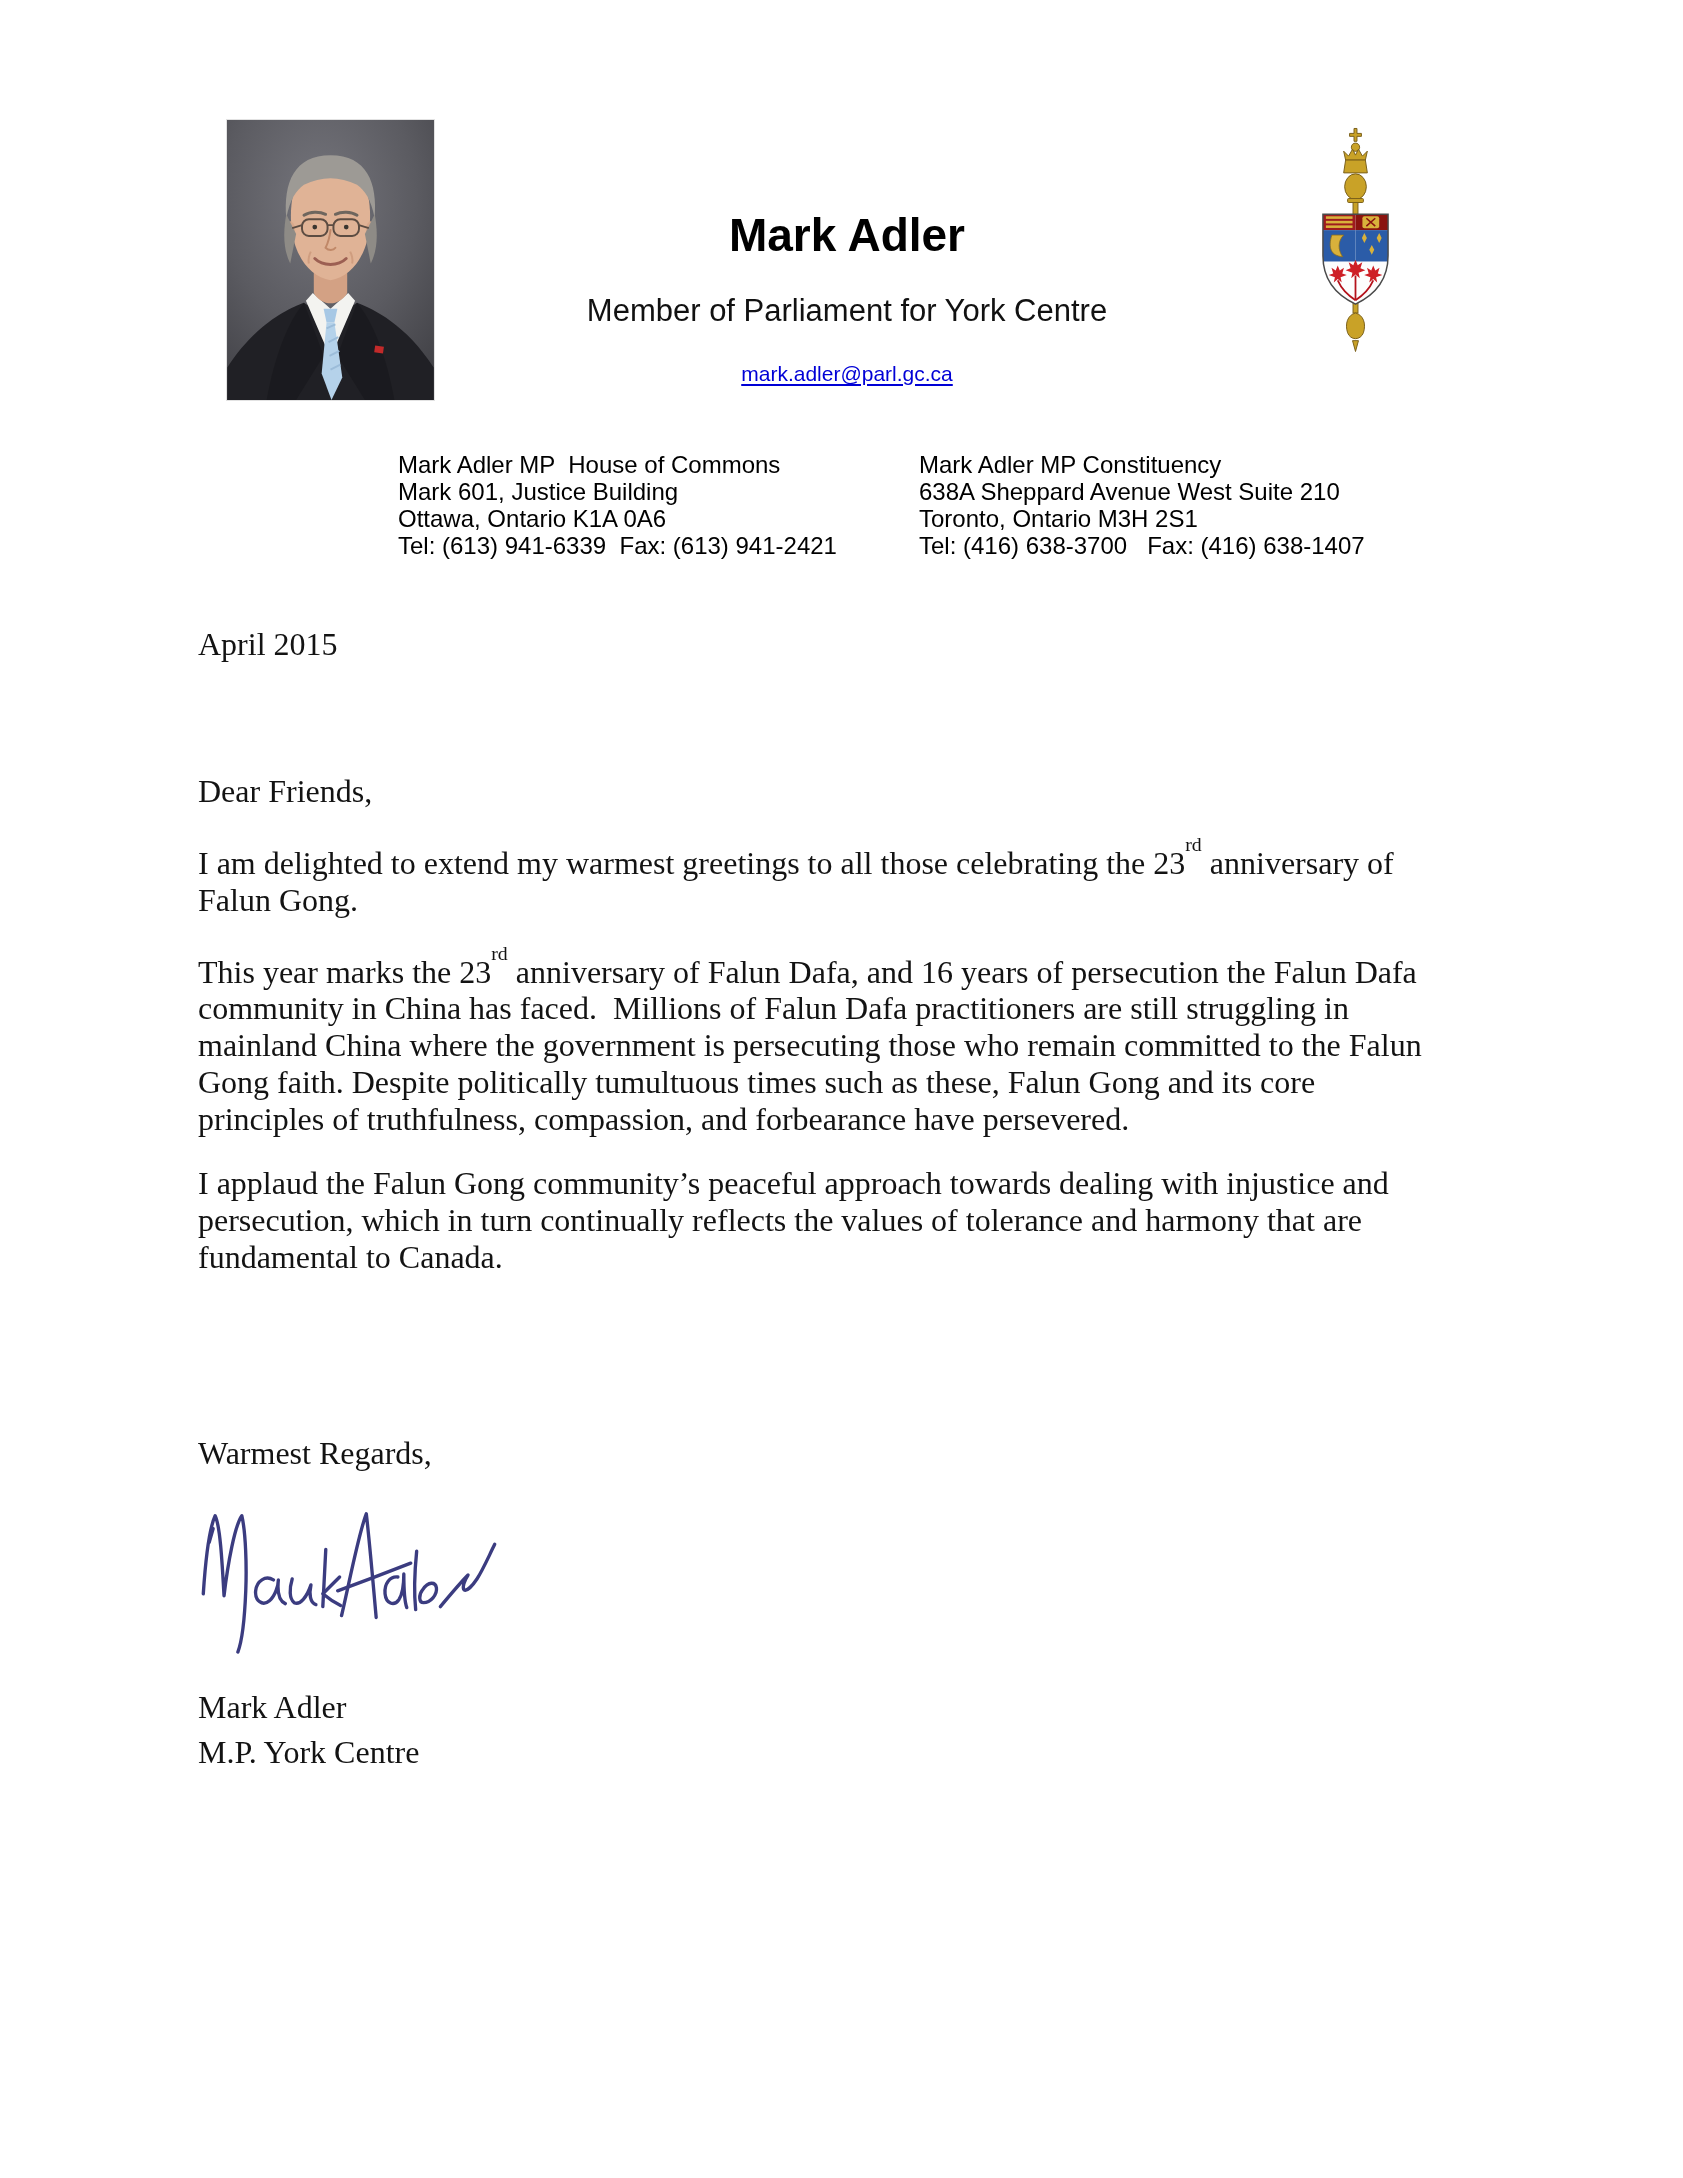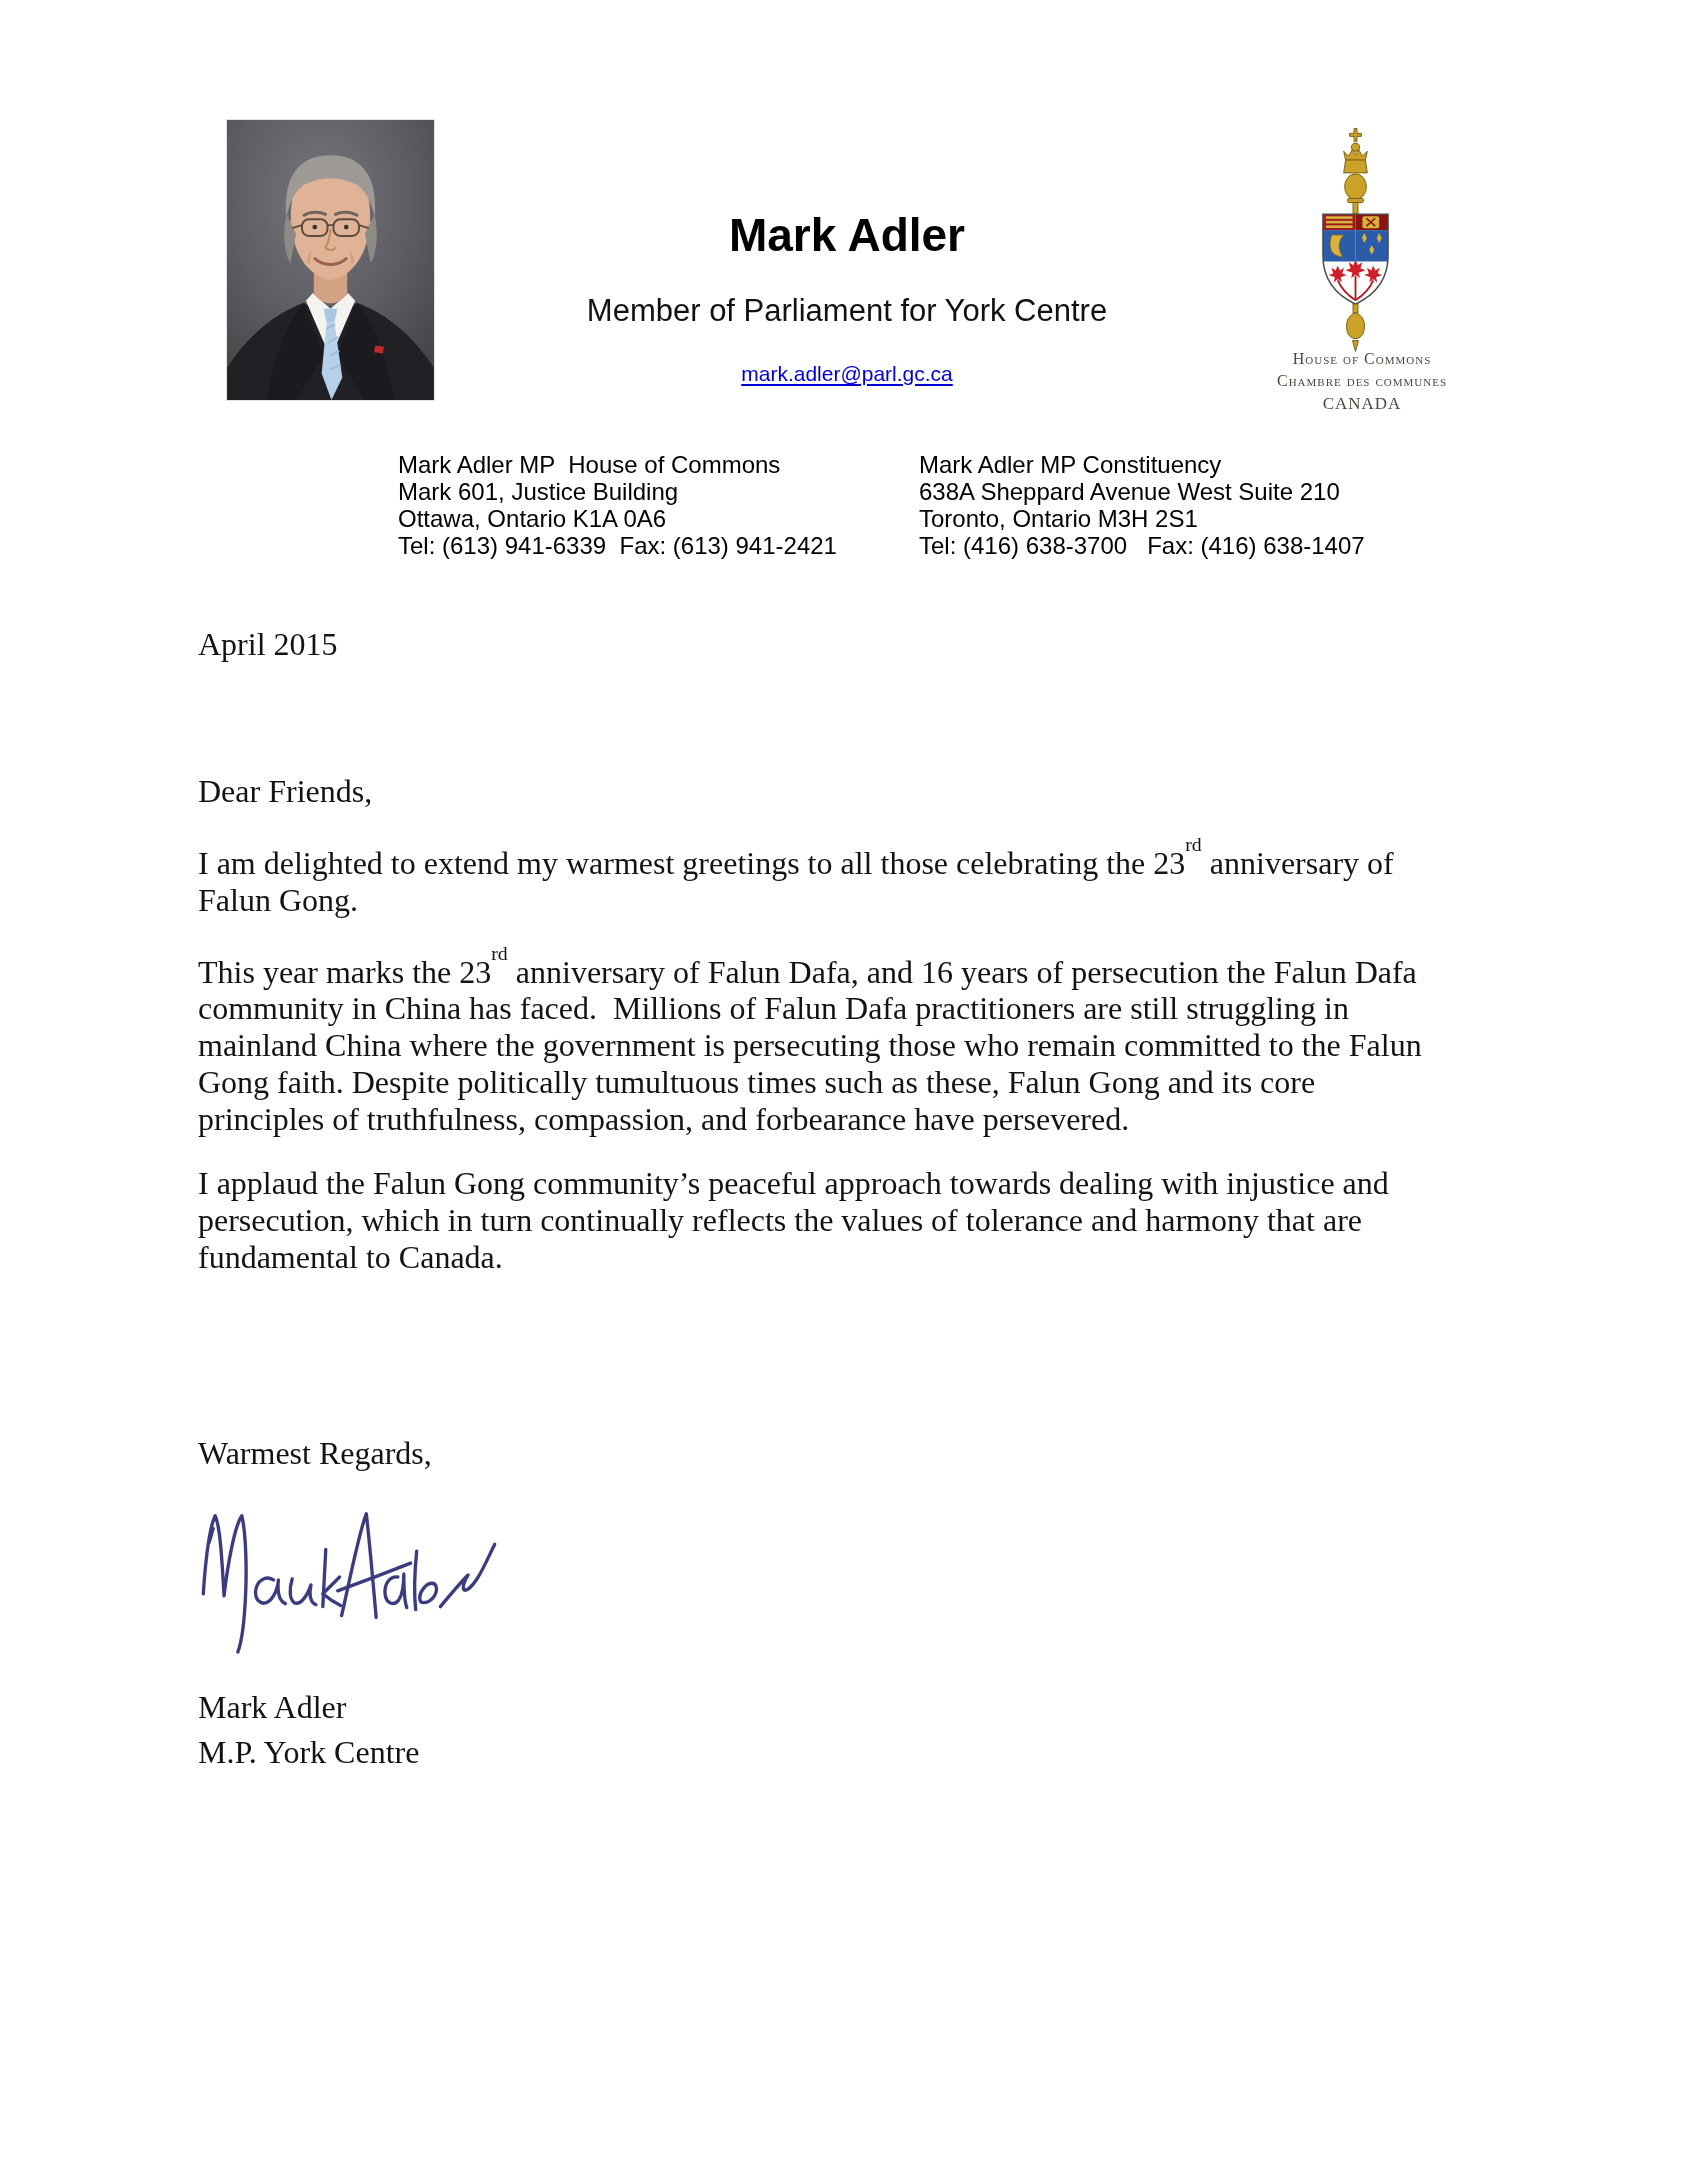--- a/index.html
+++ b/index.html
@@ -163,25 +163,20 @@
         </g>
         <g fill="#ce1f26">
           <use href="#mleaf" transform="translate(20,151) scale(1.15)"></use>
           <use href="#mleaf" transform="translate(38,146) scale(1.25)"></use>
           <use href="#mleaf" transform="translate(56,151) scale(1.15)"></use>
         </g>
       </g>
       <path d="M5,90 H71 V132 C71,158 57,172 38,181 C19,172 5,158 5,132 Z" fill="none" stroke="#4a4a4a" stroke-width="1.5"></path>
     </svg>
   </div>
-  <div class="abs crest-caption">
-    <div class="cap-line">House of Commons</div>
-    <div class="cap-line">Chambre des communes</div>
-    <div class="cap-line-canada">Canada</div>
-  </div>
 
   <div class="abs addr addr-left">
       <div class="addr-line">Mark Adler MP  House of Commons</div>
       <div class="addr-line">Mark 601, Justice Building</div>
       <div class="addr-line">Ottawa, Ontario K1A 0A6</div>
       <div class="addr-line">Tel: (613) 941-6339  Fax: (613) 941-2421</div>
     </div>
   <div class="abs addr addr-right">
       <div class="addr-line">Mark Adler MP Constituency</div>
       <div class="addr-line">638A Sheppard Avenue West Suite 210</div>

